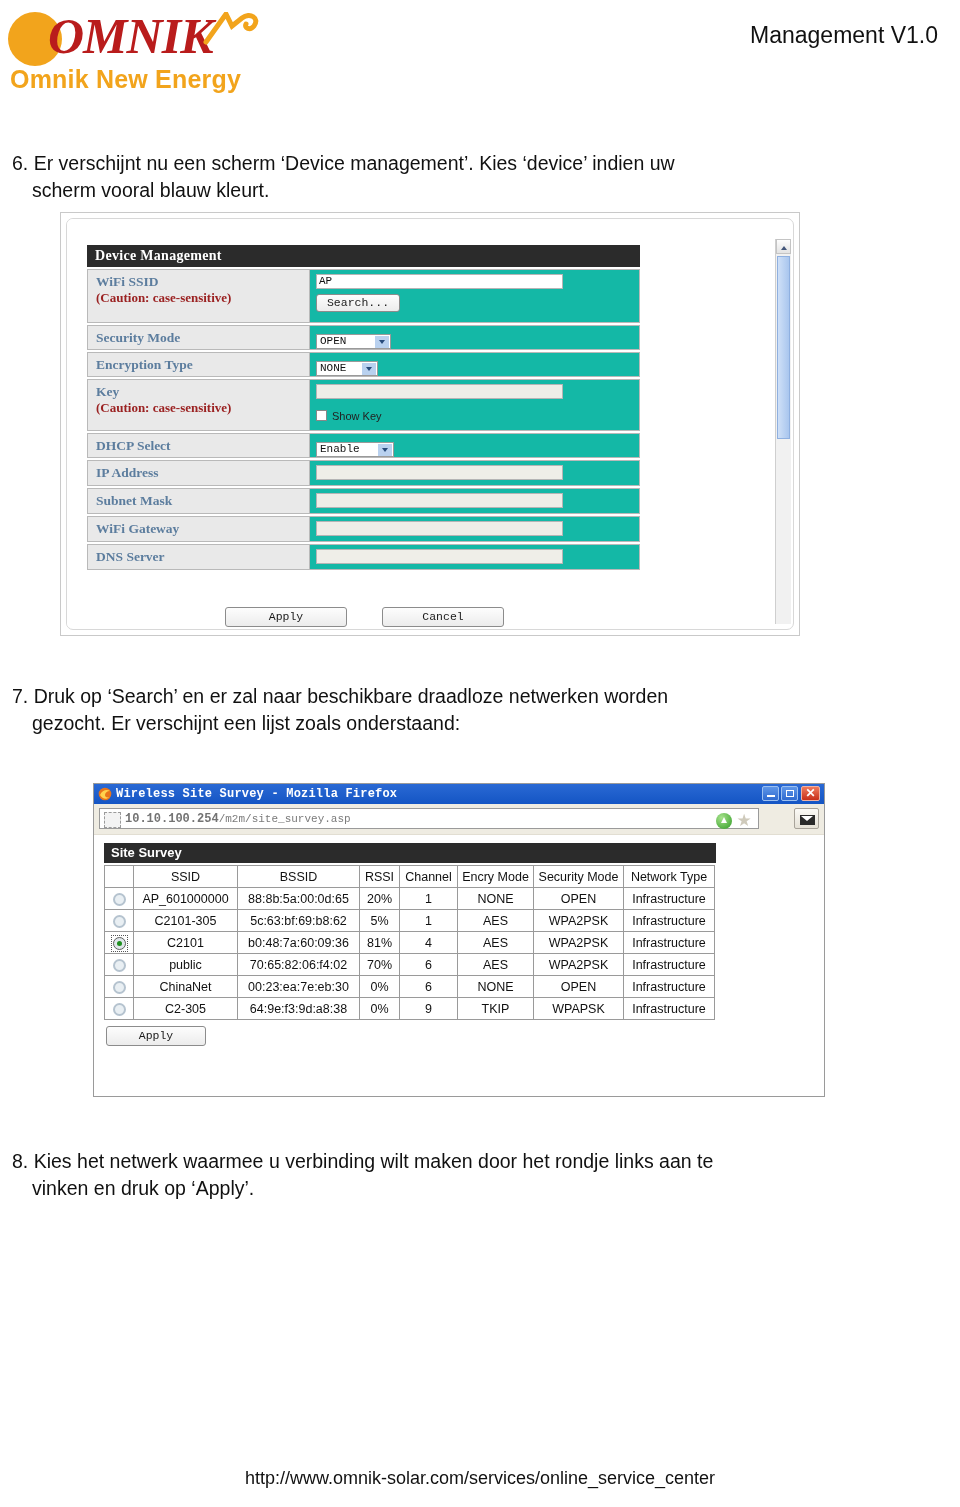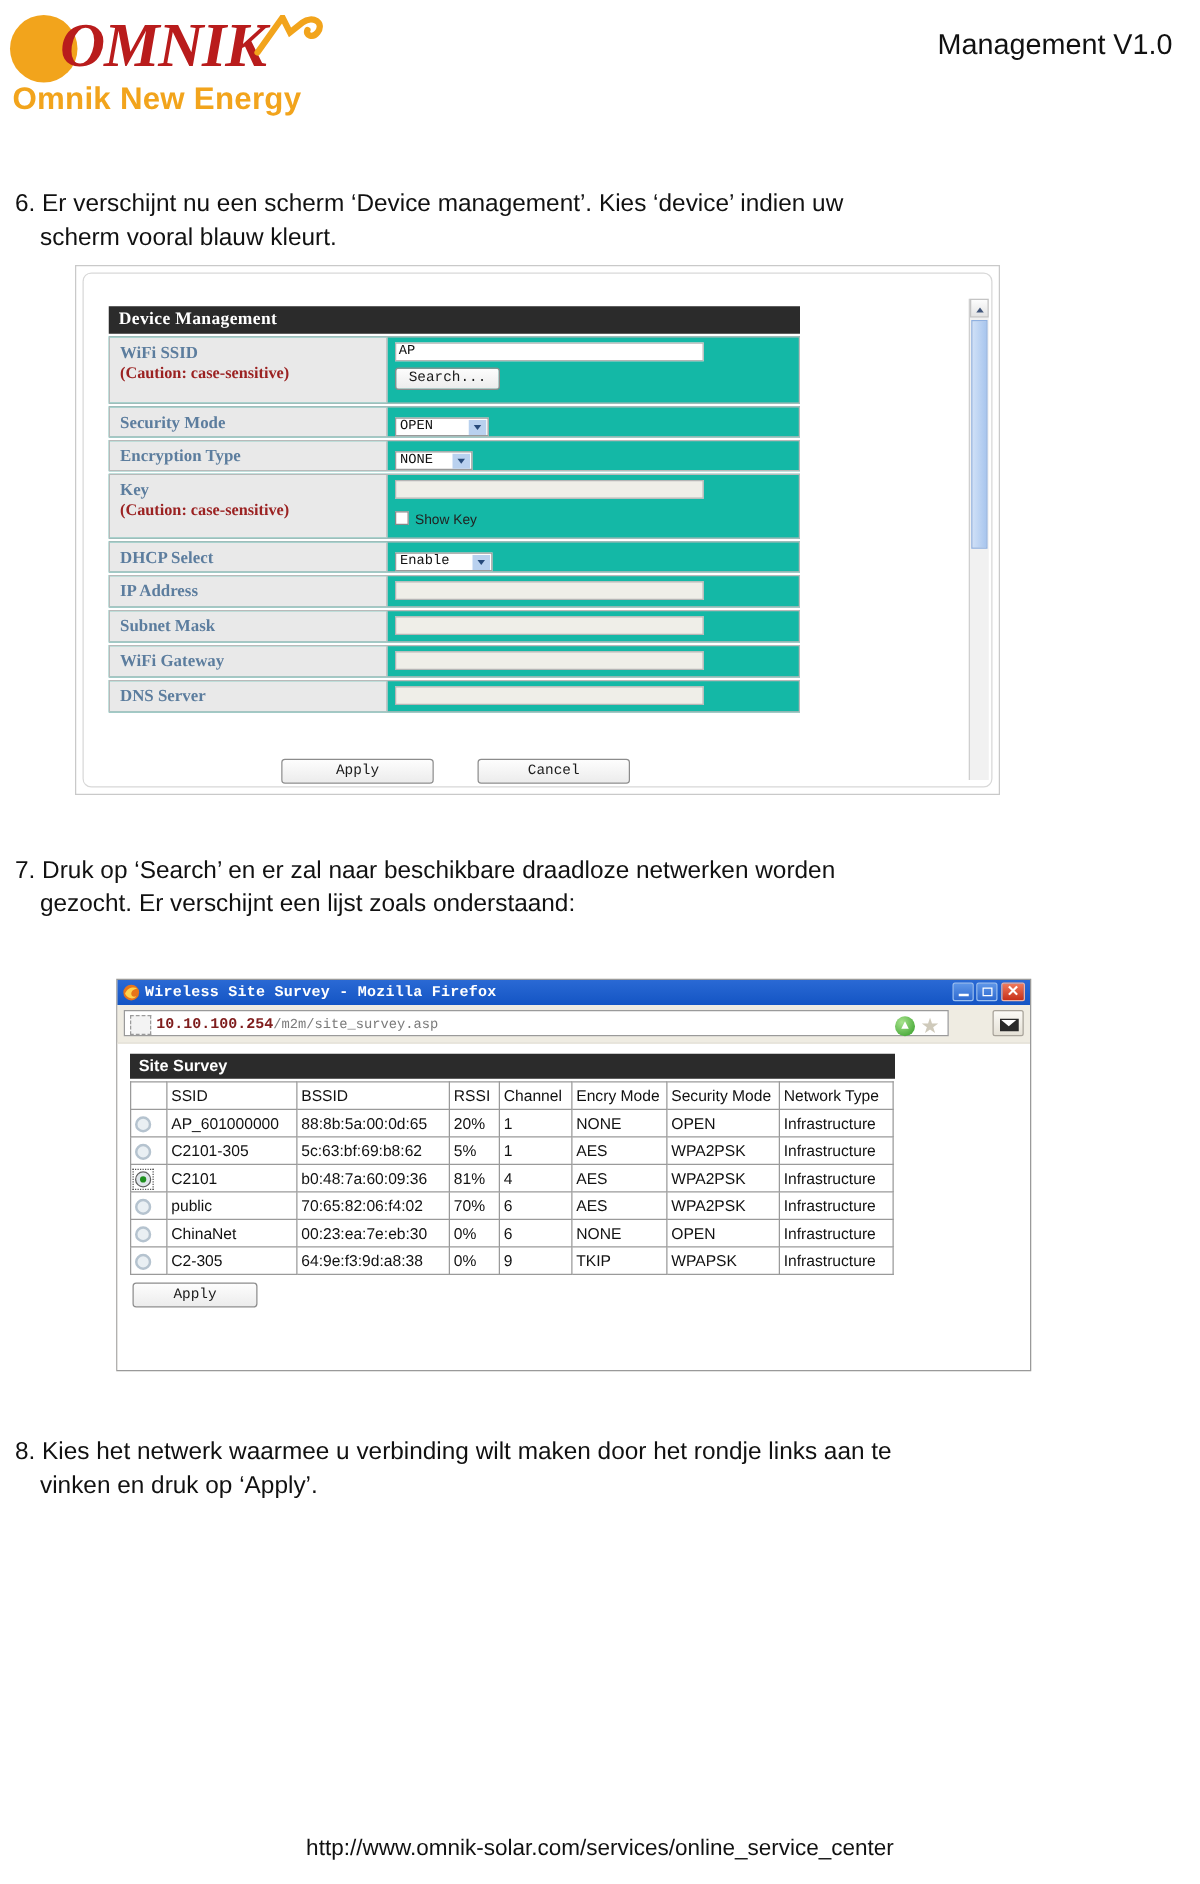--- a/index.html
+++ b/index.html
@@ -97,21 +97,21 @@
   #wb-close .x{position:absolute;left:0;top:0;width:100%;height:100%;color:#fff;font-size:12px;
      font-weight:bold;text-align:center;line-height:13px;font-family:"Liberation Sans",sans-serif;}
 
   #ff-nav{position:absolute;left:0;top:20px;width:100%;height:30px;background:#efece2;
      border-bottom:1px solid #c3bfb2;}
   #ff-url{position:absolute;left:5px;top:4px;width:660px;height:21px;background:#fff;
      border:1px solid #9a9a9a;box-sizing:border-box;}
   #ff-url .dashbox{position:absolute;left:4px;top:3px;width:15px;height:14px;
      border:1px dashed #9b9b9b;background:#f3f3f3;}
   #ff-url .u{position:absolute;left:25px;top:2px;font-family:"Liberation Mono",monospace;font-size:12px;line-height:17px;}
-  #ff-url .u b{color:#7f1d1d;font-weight:bold;}
+  #ff-url .u b{color:#737373;font-weight:bold;}
   #ff-url .u span{color:#7b7b7b;font-size:11px;}
   #ff-go{position:absolute;right:26px;top:4px;width:16px;height:16px;border-radius:50%;
      background:radial-gradient(circle at 35% 30%,#a7e38d,#2f9a22);}
   #ff-go:after{content:"";position:absolute;left:5px;top:4px;border-left:3px solid transparent;
      border-right:3px solid transparent;border-bottom:6px solid #fff;}
   #ff-star{position:absolute;right:5px;top:3px;width:18px;height:18px;color:#cfcabb;font-size:17px;
      line-height:18px;text-align:center;}
   #ff-mail{position:absolute;right:5px;top:4px;width:25px;height:21px;box-sizing:border-box;
      border:1px solid #a8a39a;border-radius:2px;background:linear-gradient(#fbfaf6,#e5e1d6);}
   #ff-mail .env{position:absolute;left:5px;top:6px;width:15px;height:10px;background:#2a2a2a;}
@@ -120,21 +120,21 @@
 
   #ff-content{position:absolute;left:0;top:50px;width:100%;bottom:0;background:#fff;
      border-top:1px solid #e2ded2;}
   #ss-panel{position:absolute;left:10px;top:8px;width:612px;}
   #ss-title{width:612px;height:20px;background:#2b2b2b;color:#fff;
      font-family:"Liberation Sans",sans-serif;font-weight:bold;font-size:13px;line-height:20px;
      padding-left:7px;box-sizing:border-box;}
 
   table.ss{border-collapse:collapse;margin-top:2px;table-layout:fixed;}
   table.ss td,table.ss th{border:1px solid #9a9a9a;height:21px;font-size:12.5px;
-     font-family:"Liberation Sans",sans-serif;color:#111;padding:0 3px;text-align:left;
+     font-family:"Liberation Sans",sans-serif;color:#111;padding:0 3px;text-align:center;
      font-weight:normal;white-space:nowrap;overflow:hidden;background:#fff;}
   table.ss th{background:#fff;}
   col.c-r{width:29px;}col.c-ssid{width:104px;}col.c-bssid{width:122px;}
   col.c-rssi{width:40px;}col.c-ch{width:58px;}col.c-enc{width:76px;}
   col.c-sec{width:90px;}col.c-net{width:91px;}
   td.rcell{text-align:center;padding:0;background:#e9e9e9;}
 
   .radio{display:inline-block;width:13px;height:13px;border-radius:50%;box-sizing:border-box;
      border:2px solid #b5c3cf;background:#e9eff3;vertical-align:middle;position:relative;}
   .radio.on{border:1px solid #5f5f5f;background:#dfe6ea;}

